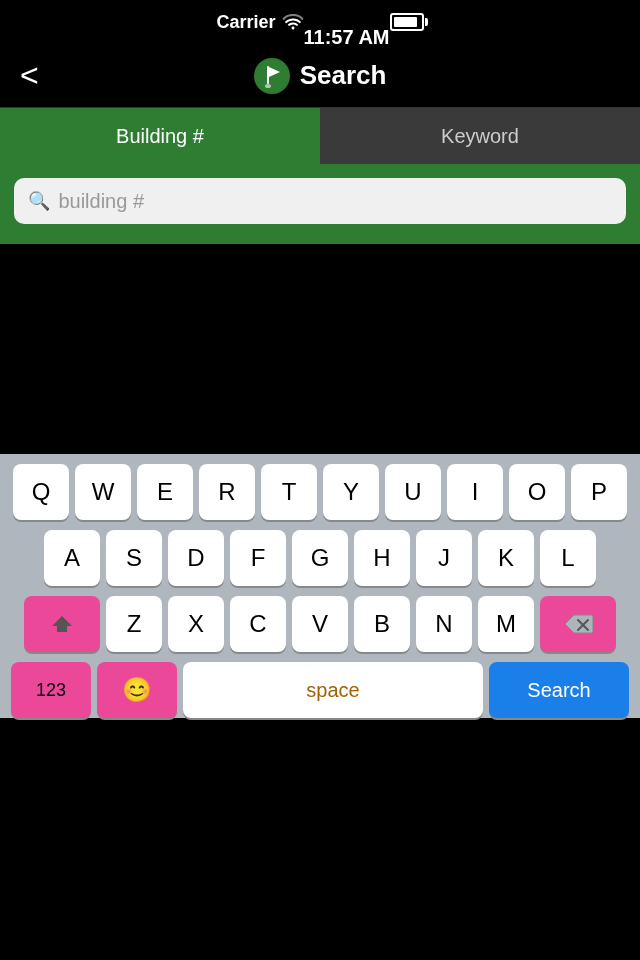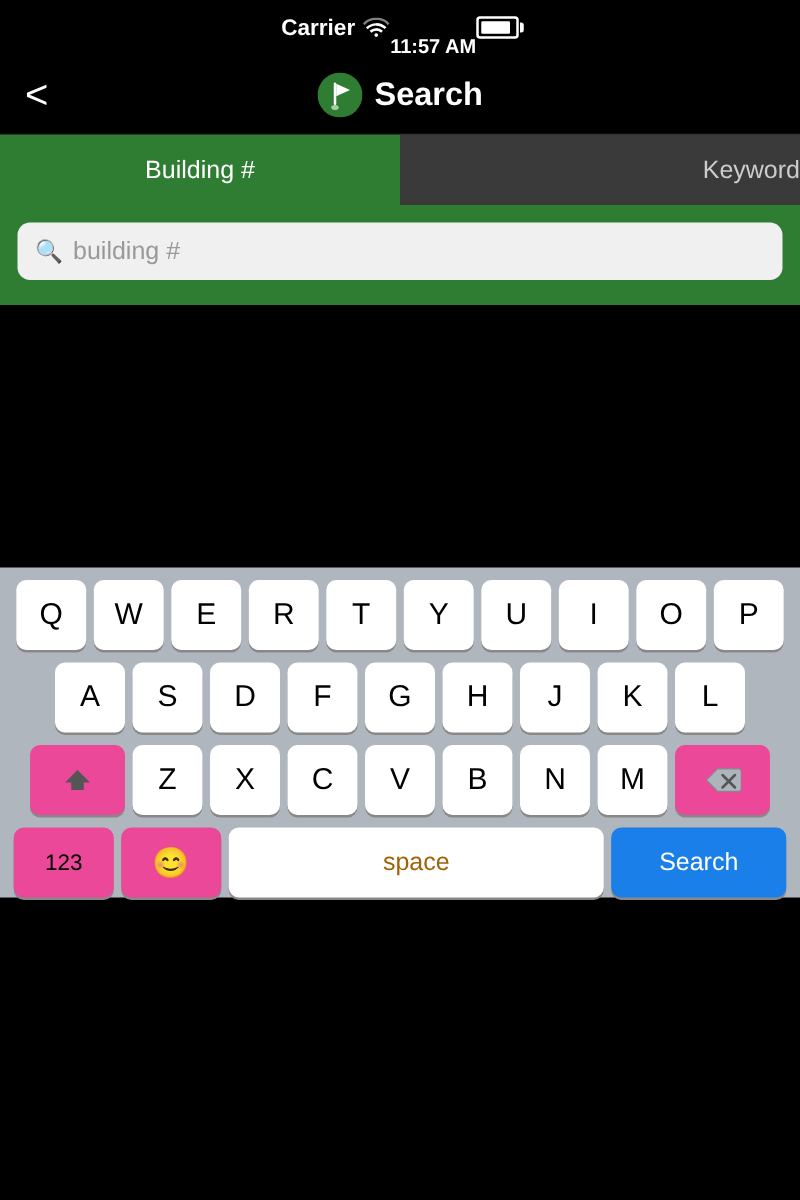--- a/index.html
+++ b/index.html
@@ -17,21 +17,21 @@
       color: #fff;
       font-size: 18px;
       font-weight: 600;
     }
     .status-bar .carrier-wifi {
       display: flex;
       align-items: center;
       gap: 6px;
     }
     .status-bar .time {
-      font-size: 16px;
+      font-size: 20px;
       font-weight: 600;
       margin-top: 31px;
     }
     .status-bar .battery {
       display: flex;
       align-items: center;
     }
     .battery-icon {
       width: 34px;
       height: 18px;
@@ -108,21 +108,20 @@
       font-weight: 500;
       cursor: pointer;
     }
     .tab.active {
       background: #2e7d32;
       color: #fff;
     }
     .tab.inactive {
       background: #3a3a3a;
       color: #ccc;
-      justify-content: flex-end;
     }
 
     
     .search-area {
       background: #2e7d32;
       padding: 14px 14px 20px;
     }
     .search-input-container {
       background: #f0f0f0;
       border-radius: 10px;

